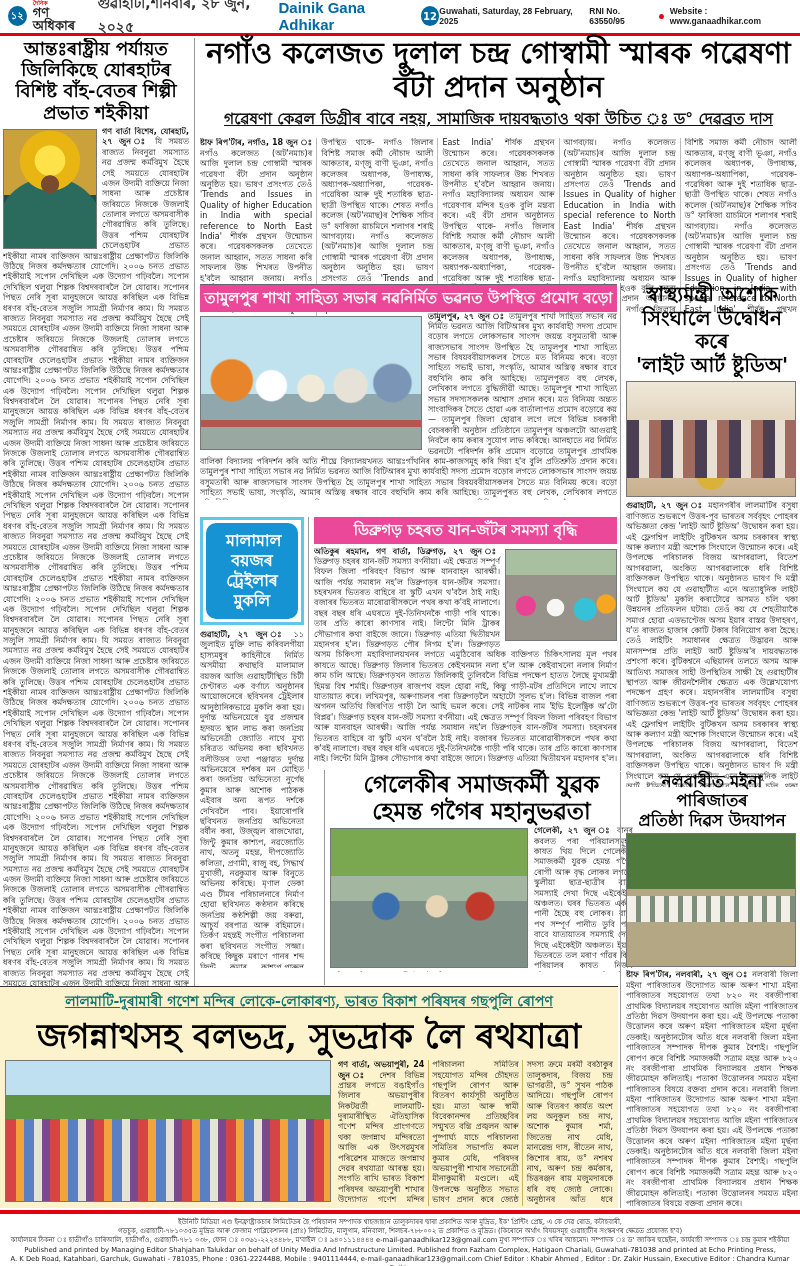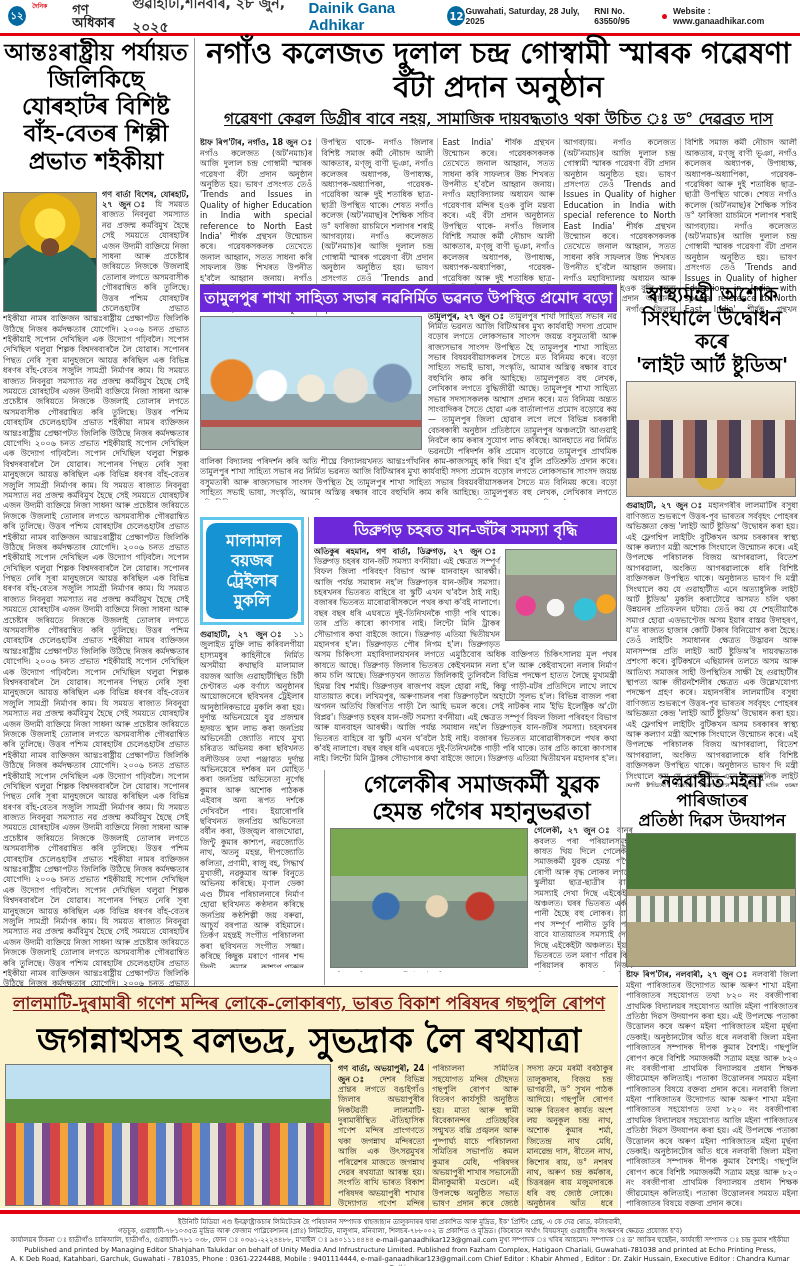--- a/index.html
+++ b/index.html
@@ -9,39 +9,39 @@
     background:#ffffff; overflow:hidden;
     font-family:"DejaVu Sans", sans-serif; color:#111;
   }
   
   .masthead { position:absolute; left:0; top:0; width:800px; height:32px;
     display:flex; align-items:center; justify-content:space-between; padding:0 8px; }
   .m-left, .m-right, .m-center { display:flex; align-items:center; gap:6px; }
   .pgcirc { display:inline-flex; align-items:center; justify-content:center;
     width:20px; height:20px; border-radius:50%; background:#0369a1; color:#fff;
     font-weight:bold; font-size:10px; }
-  .logo-blk { display:inline-flex; flex-direction:row; line-height:1;gap:25px; }
+  .logo-blk { display:inline-flex; flex-direction:column; line-height:1; }
   .logo-top { font-size:6px; font-weight:bold; color:#e3000f; }
   .logo-main { font-size:13px; font-weight:bold; color:#1a1a1a; font-family:"DejaVu Serif", serif; }
   .m-date-bn { font-size:14px; font-weight:bold; color:#333; }
   .m-title { color:#0369a1; font-weight:bold; font-size:15px; font-family:"Liberation Sans", sans-serif; }
   .m-right span { font-size:8.5px; font-weight:bold; color:#222; font-family:"Liberation Sans", sans-serif; }
   .reddot { width:5px; height:5px; border-radius:50%; background:#e3000f; display:inline-block; }
   .redrule { position:absolute; left:0; top:33px; width:800px; height:3px; background:#e3000f; }
   
   .hl { font-family:"DejaVu Serif", serif; font-weight:bold; color:#000; text-align:center; line-height:1.18; }
   .body-txt { font-size:8px; line-height:1.3; text-align:justify; color:#151515; overflow:hidden; }
   .dateline { font-weight:bold; }
-  .banner { background:#6d28d9; color:#fff; font-family:"DejaVu Serif", serif; font-weight:bold;
+  .banner { background:#ec4899; color:#fff; font-family:"DejaVu Serif", serif; font-weight:bold;
     text-align:center; font-size:15px; line-height:1.1; padding:5px 2px; }
   .photo { border:1px solid #777; }
   
   #leftcol { position:absolute; left:3px; top:38px; width:192px; height:948px;
     border-right:1px solid #999; padding-right:5px; overflow:hidden; }
-  #leftcol .hl { font-size:23px; margin-bottom:16px; }
+  #leftcol .hl { font-size:18px; margin-bottom:4px; }
   .ph-artist { float:left; width:94px; height:120px; margin:2px 5px 2px 0;
     background:
       radial-gradient(circle at 50% 46%, #7a4a2e 0 11%, transparent 12%),
       radial-gradient(circle at 50% 26%, #ffe24a 0 15%, #e8b512 16% 30%, transparent 31%),
       radial-gradient(circle at 50% 86%, #2a6b5e 0 48%, transparent 49%),
       linear-gradient(180deg,#caa13a 0 55%, #1d4f47 55% 100%); }
   #nagaon { position:absolute; left:200px; top:36px; width:597px; height:246px; }
   #nagaon .hl { font-size:29px; }
   #nagaon .subhl { font-family:"DejaVu Serif", serif; font-weight:bold;
     font-size:15.5px; text-align:center; text-decoration:underline; margin:3px 0 5px; }
@@ -93,22 +93,22 @@
   #moina { position:absolute; left:620px; top:772px; width:178px; height:436px;
     border-left:1px solid #999; padding-left:5px; }
   #moina .hl { font-size:16.5px; }
   .ph-moina { width:170px; height:134px; margin:3px 0;
     background:
       repeating-linear-gradient(90deg,#f2efe8 0 9px, #7d8f7a 9px 14px) 0 62px / 100% 26px no-repeat,
       linear-gradient(180deg,#4e7a3c 0 42%, #b4a784 42% 100%); }
   #moina .body-txt { height:248px; }
   #rath { position:absolute; left:0; top:986px; width:618px; height:222px;
     background:#fcf3cd; border-top:1px solid #333; padding:3px 5px; }
-  .kicker { display:block; color:#7f1d1d; font-family:"DejaVu Serif", serif; font-weight:bold;
-    font-size:17px; text-align:center; text-decoration:underline; }
+  .kicker { display:block; color:#0f766e; font-family:"DejaVu Serif", serif; font-weight:bold;
+    font-size:14px; text-align:center; text-decoration:underline; }
   #rath .hl { font-size:34px; margin:2px 0 4px; }
   .ph-rath { float:left; width:326px; height:142px; margin-right:7px;
     background:
       repeating-linear-gradient(90deg,#d64545 0 10px, #f2a33c 10px 18px, #5b7fc4 18px 28px, #e8e2d5 28px 36px, #7a4a8c 36px 44px) 0 58px / 100% 84px no-repeat,
       linear-gradient(180deg,#bfe0f0 0 24%, #5e9441 24% 46%, #caa36b 46% 100%); }
   #rath .cols { column-count:3; column-gap:8px; column-rule:1px solid #c9b257; height:146px; overflow:hidden;
     font-size:8px; line-height:1.3; text-align:justify; }
   
   .footrule { position:absolute; left:0; top:1210px; width:800px; height:4px; background:#e3000f; }
   #imprint { position:absolute; left:0; top:1218px; width:800px; text-align:center;
@@ -126,21 +126,21 @@
         <span class="logo-top">দৈনিক</span>
         <span class="logo-main">গণ অধিকাৰ</span>
       </span>
       <span class="m-date-bn">গুৱাহাটী,শনিবাৰ, ২৮ জুন, ২০২৫</span>
     </div>
     <div class="m-center">
       <span class="m-title">Dainik Gana Adhikar</span>
       <span class="pgcirc">12</span>
     </div>
     <div class="m-right">
-      <span>Guwahati, Saturday, 28 July, 2025</span>
+      <span>Guwahati, Saturday, 28 February, 2025</span>
       <span>RNI No. 63550/95</span>
       <span class="reddot"></span>
       <span>Website : www.ganaadhikar.com</span>
     </div>
   </header>
   <div class="redrule"></div>
 
   <section id="leftcol">
     <h2 class="hl">আন্তঃৰাষ্ট্ৰীয় পৰ্যায়ত জিলিকিছে যোৰহাটৰ বিশিষ্ট বাঁহ-বেতৰ শিল্পী প্ৰভাত শইকীয়া</h2>
     <div class="body-txt">

